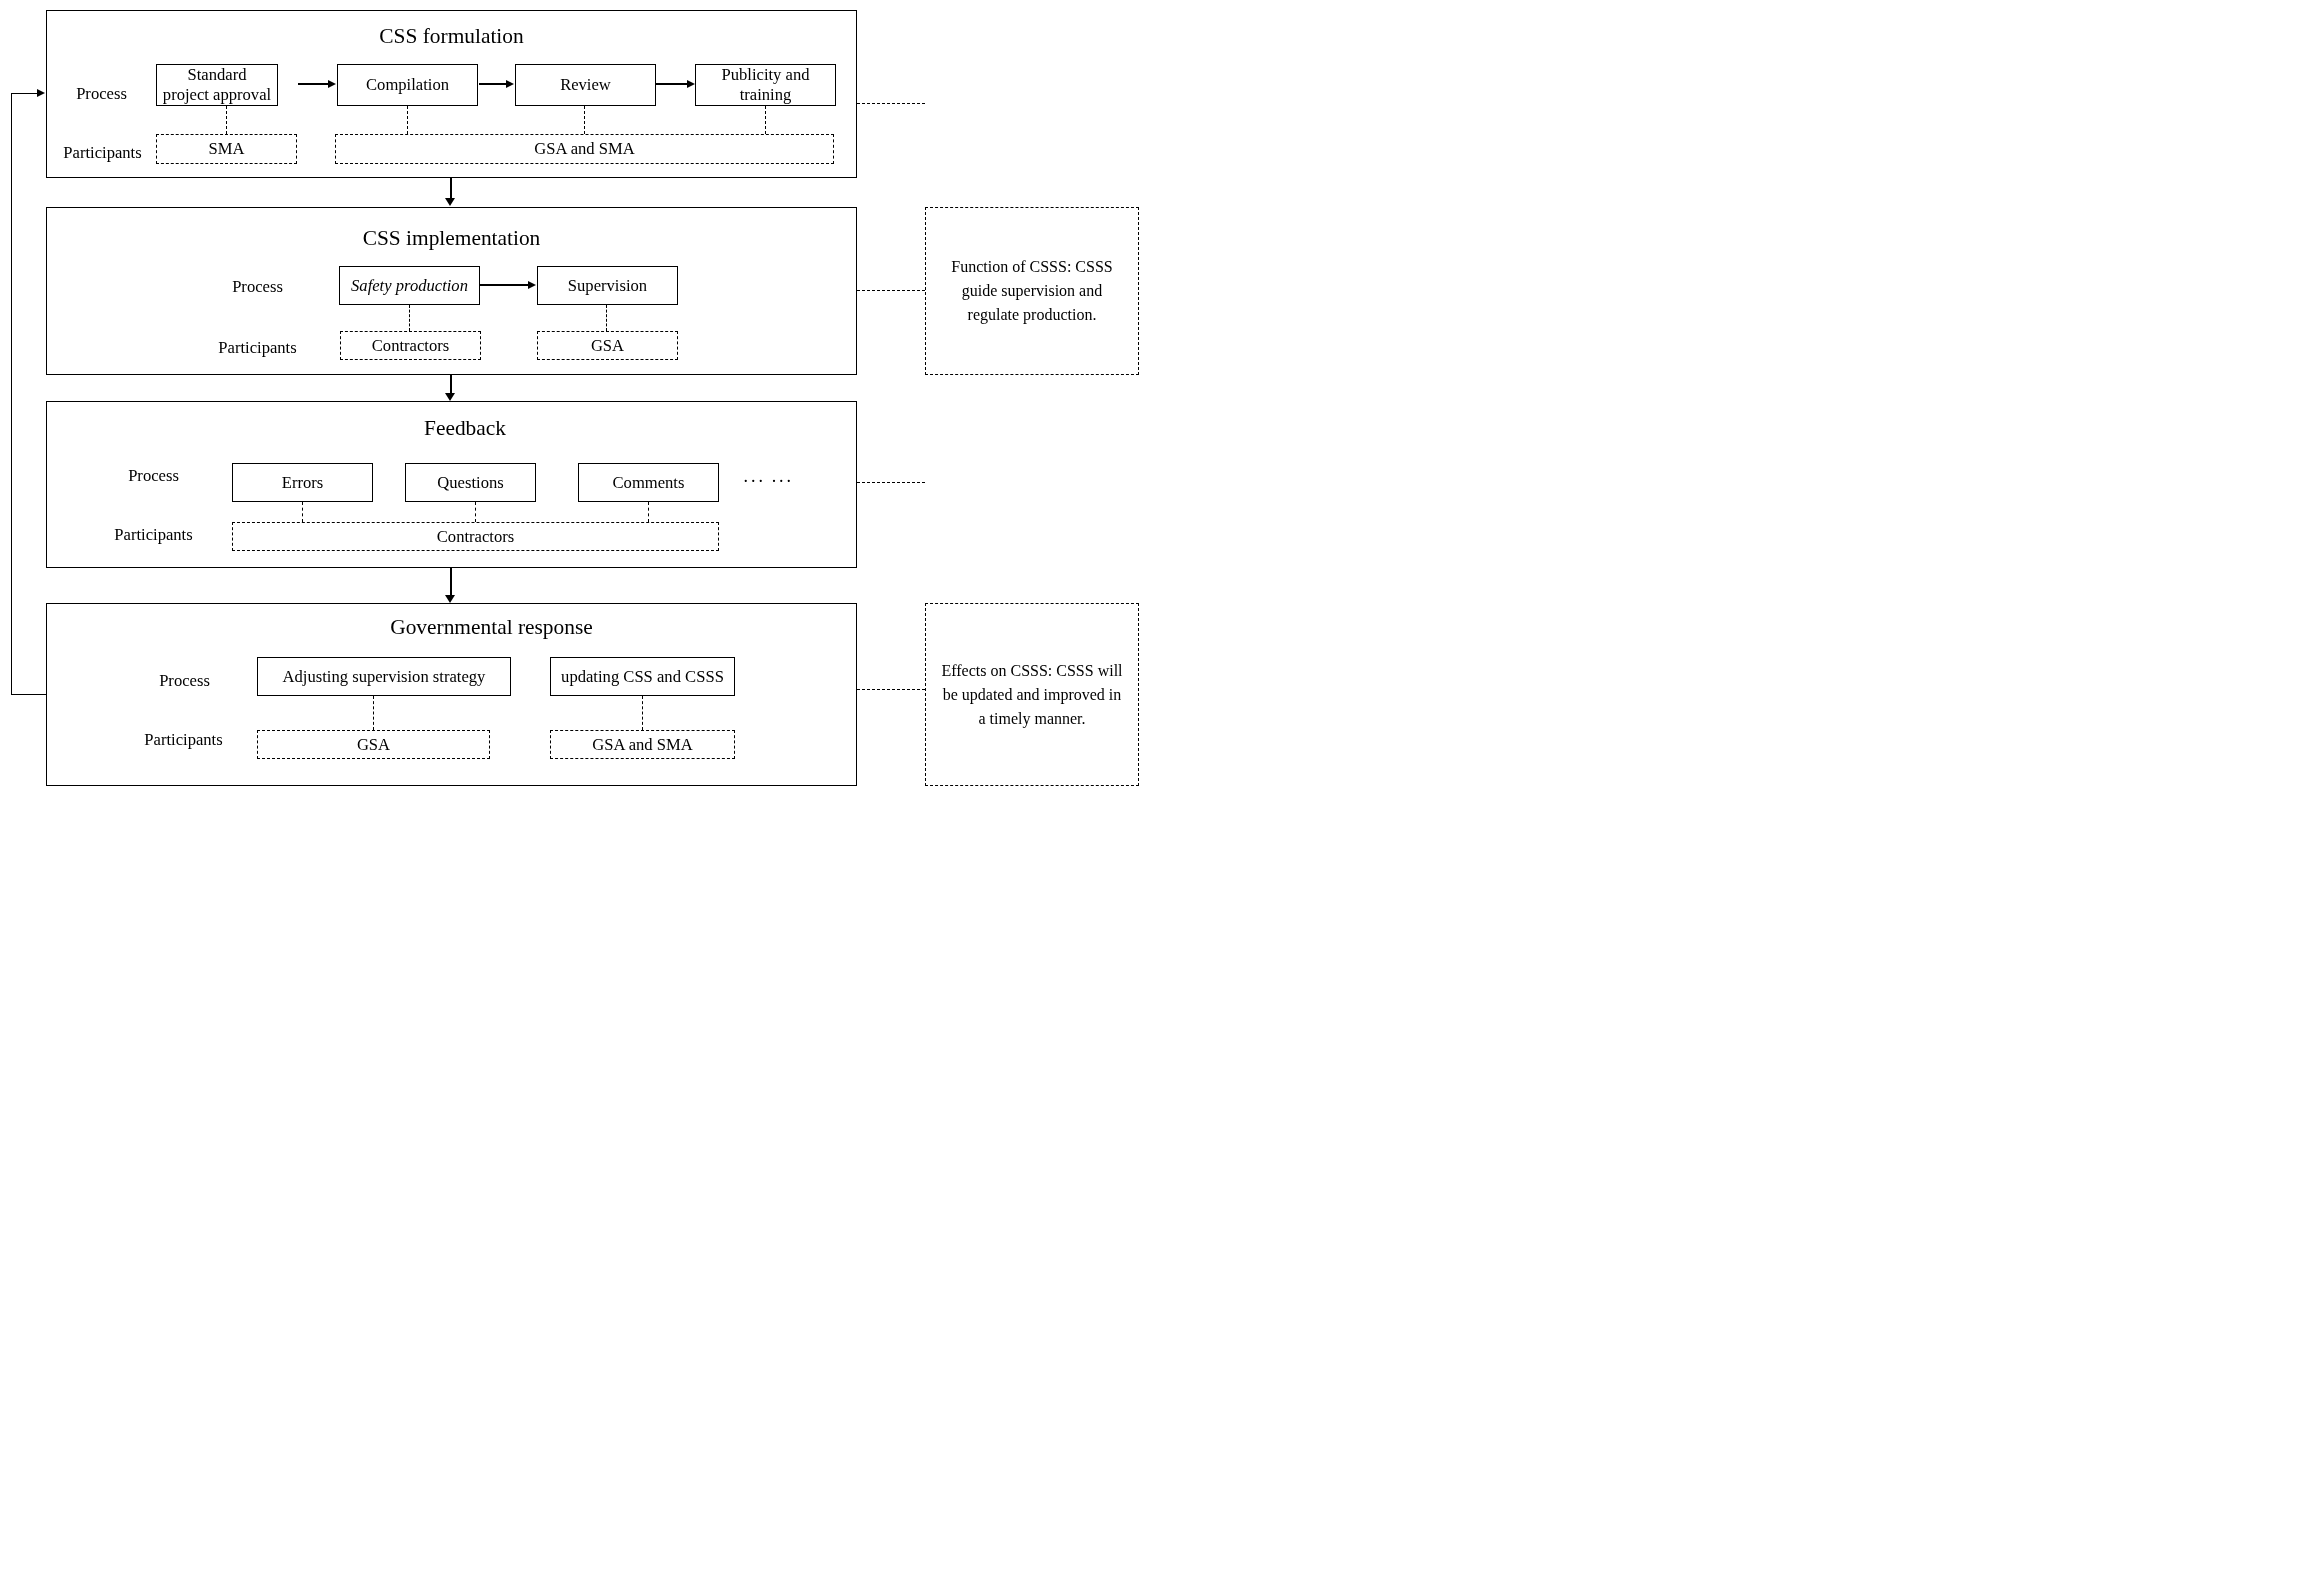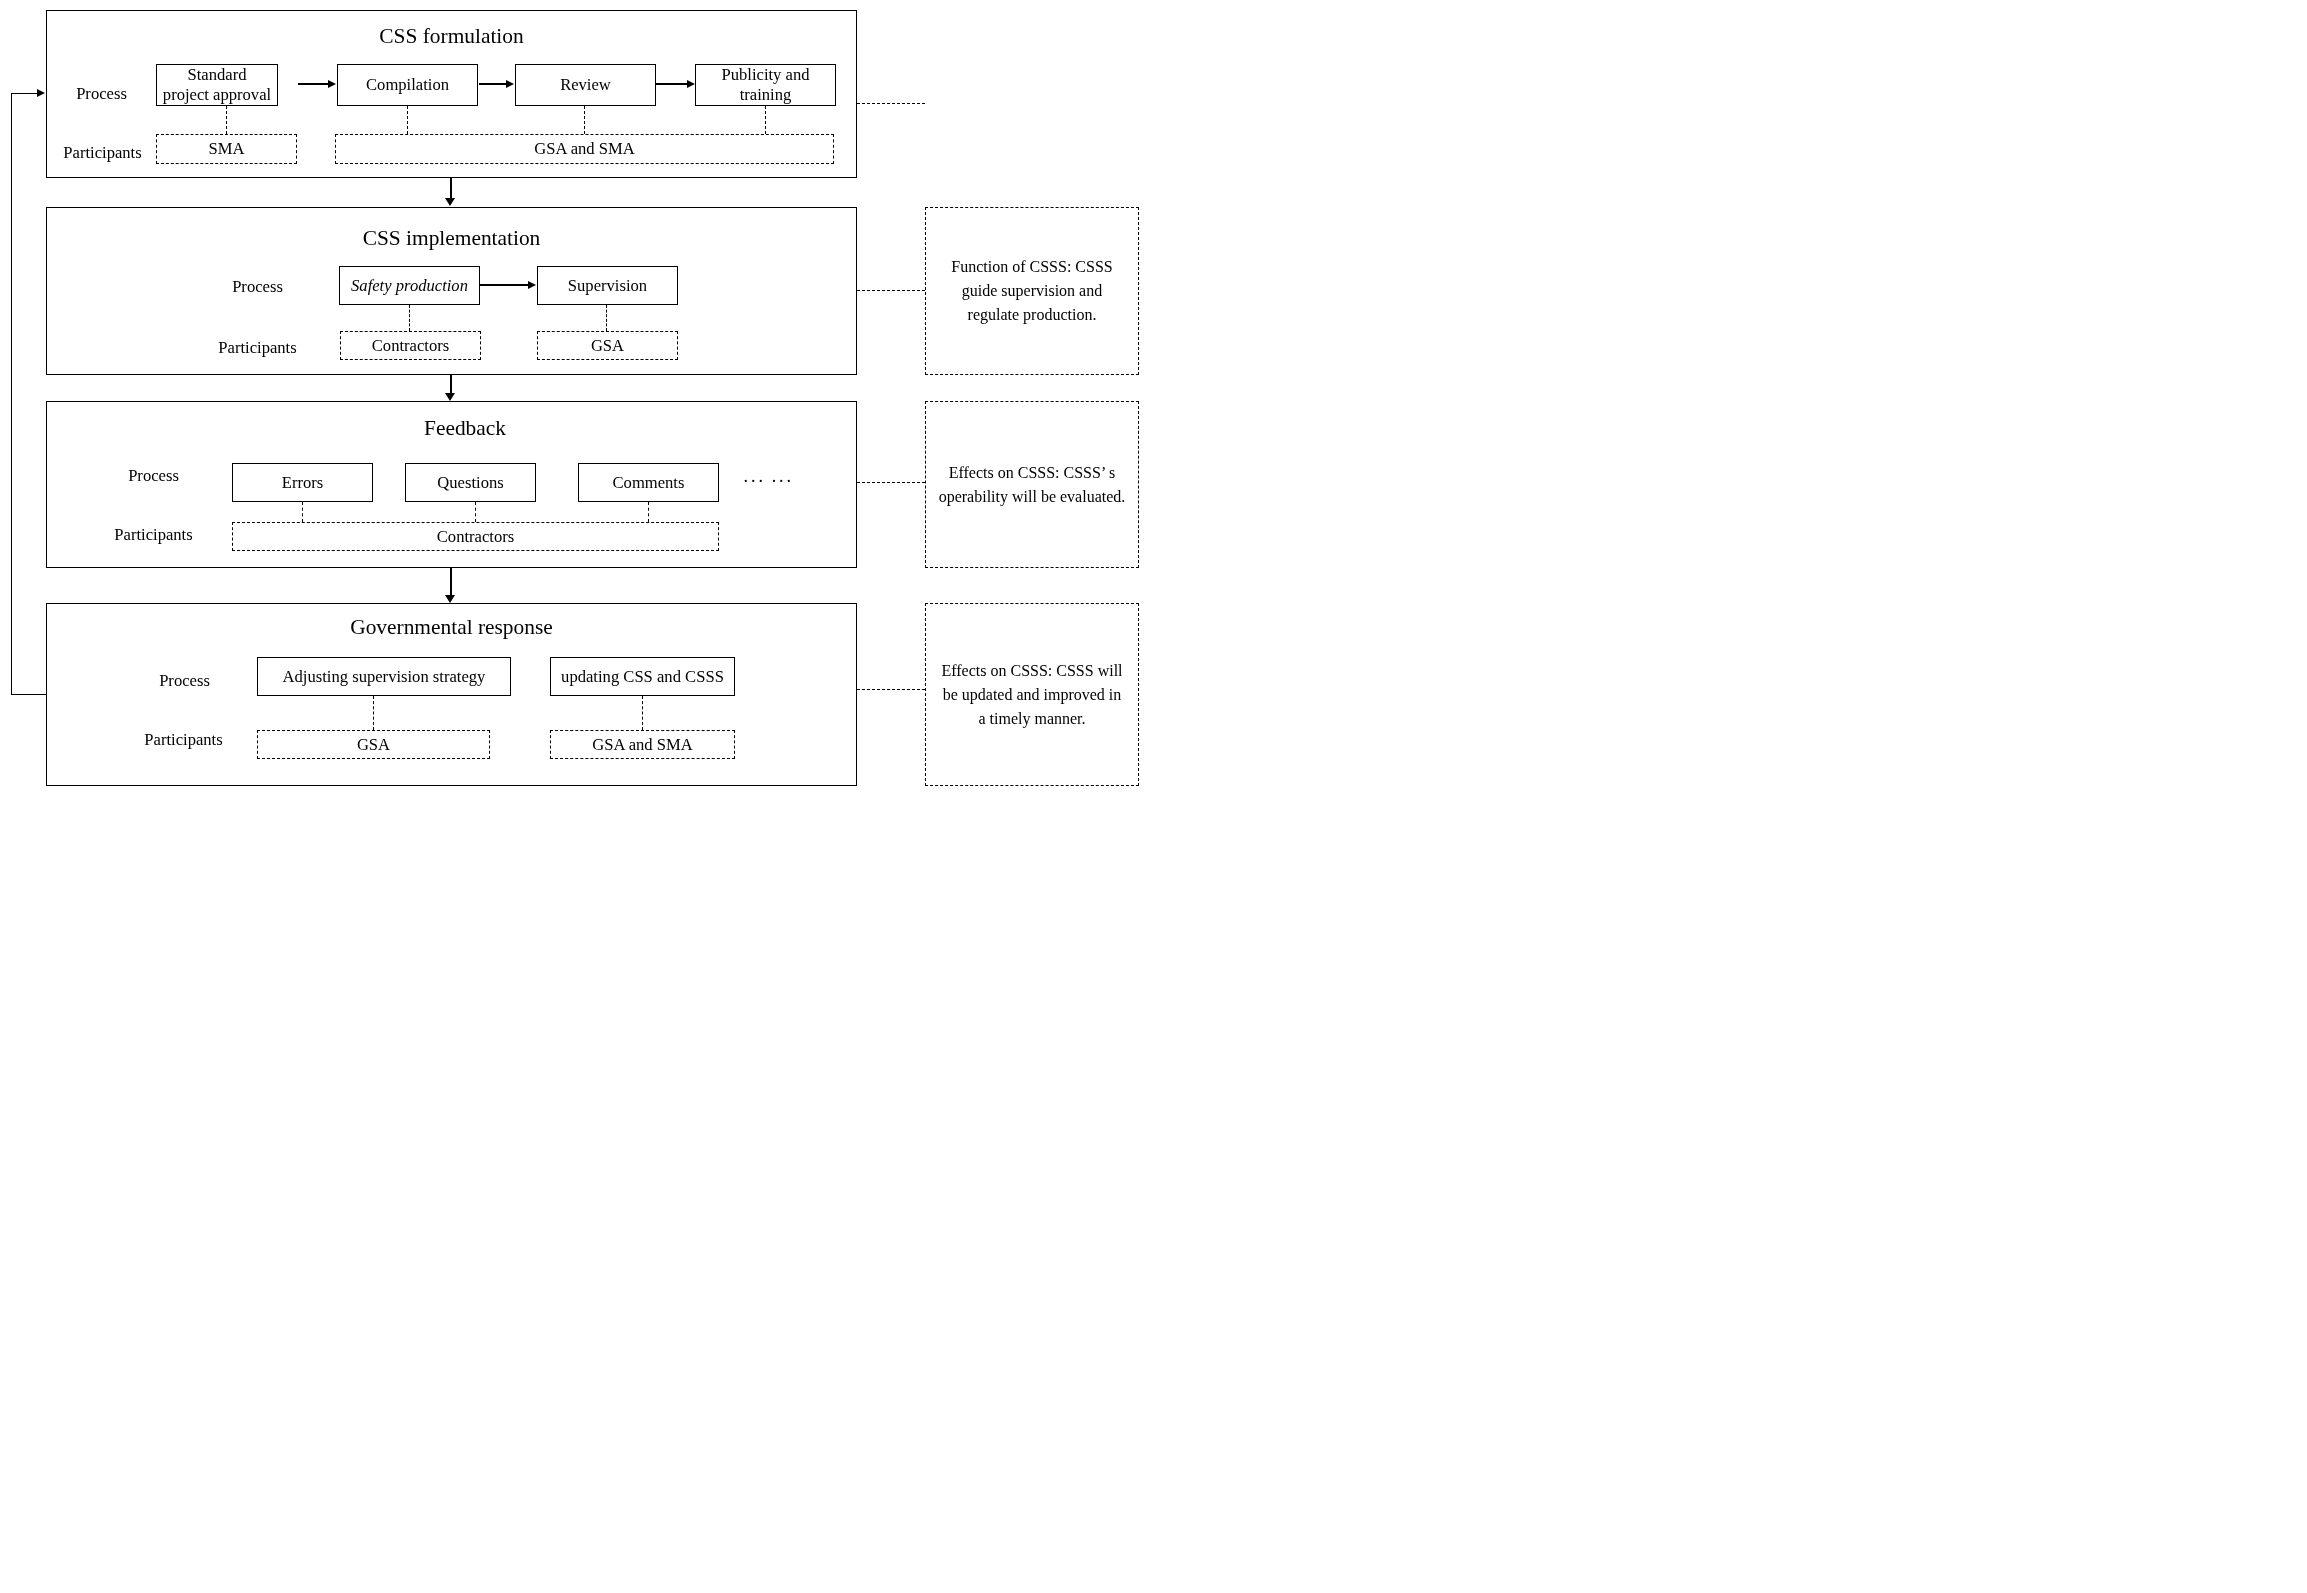--- a/index.html
+++ b/index.html
@@ -92,21 +92,21 @@
 <div id="canvas">
 
   <div class="section" style="left:46px;top:10.4px;width:811px;height:168px;"></div>
   <div class="section" style="left:46px;top:207px;width:811px;height:168px;"></div>
   <div class="section" style="left:46px;top:401px;width:811px;height:167px;"></div>
   <div class="section" style="left:46px;top:603px;width:811px;height:183px;"></div>
 
   <div class="title" style="left:46px;top:23.5px;width:811px;">CSS formulation</div>
   <div class="title" style="left:46px;top:226px;width:811px;">CSS implementation</div>
   <div class="title" style="left:46px;top:416px;width:838px;">Feedback</div>
-  <div class="title" style="left:46px;top:615px;width:811px;">Governmental response</div>
+  <div class="title" style="left:46px;top:615px;width:811px;padding-left:40px;">Governmental response</div>
 
   <div class="lbl" style="left:46px;top:84px;width:111px;">Process</div>
   <div class="lbl" style="left:46px;top:143px;width:113px;">Participants</div>
   <div class="lbl" style="left:202px;top:277px;width:111px;">Process</div>
   <div class="lbl" style="left:201px;top:338px;width:113px;">Participants</div>
   <div class="lbl" style="left:98px;top:466px;width:111px;">Process</div>
   <div class="lbl" style="left:97px;top:525px;width:113px;">Participants</div>
   <div class="lbl" style="left:129px;top:671px;width:111px;">Process</div>
   <div class="lbl" style="left:127px;top:730px;width:113px;">Participants</div>
 
@@ -177,21 +177,18 @@
   <div class="arr-right" style="left:37px;top:89px;"></div>
 
   <div class="dashh" style="left:857px;top:103px;width:68px;"></div>
   <div class="dashh" style="left:857px;top:290px;width:68px;"></div>
   <div class="dashh" style="left:857px;top:482px;width:68px;"></div>
   <div class="dashh" style="left:857px;top:689px;width:68px;"></div>
 
   <div class="note" style="left:925px;top:207px;width:214px;height:168px;">
     <div class="ntext">Function of CSSS: CSSS guide supervision and regulate production.</div>
   </div>
-  <div class="note" style="left:925px;top:401px;width:214px;height:167px;">
-    <div class="ntext">Effects on CSSS: CSSS’ s operability will be evaluated.</div>
-  </div>
   <div class="note" style="left:925px;top:603px;width:214px;height:183px;">
     <div class="ntext">Effects on CSSS: CSSS will be updated and improved in a timely manner.</div>
   </div>
 
 </div>
 
 
 </body></html>

